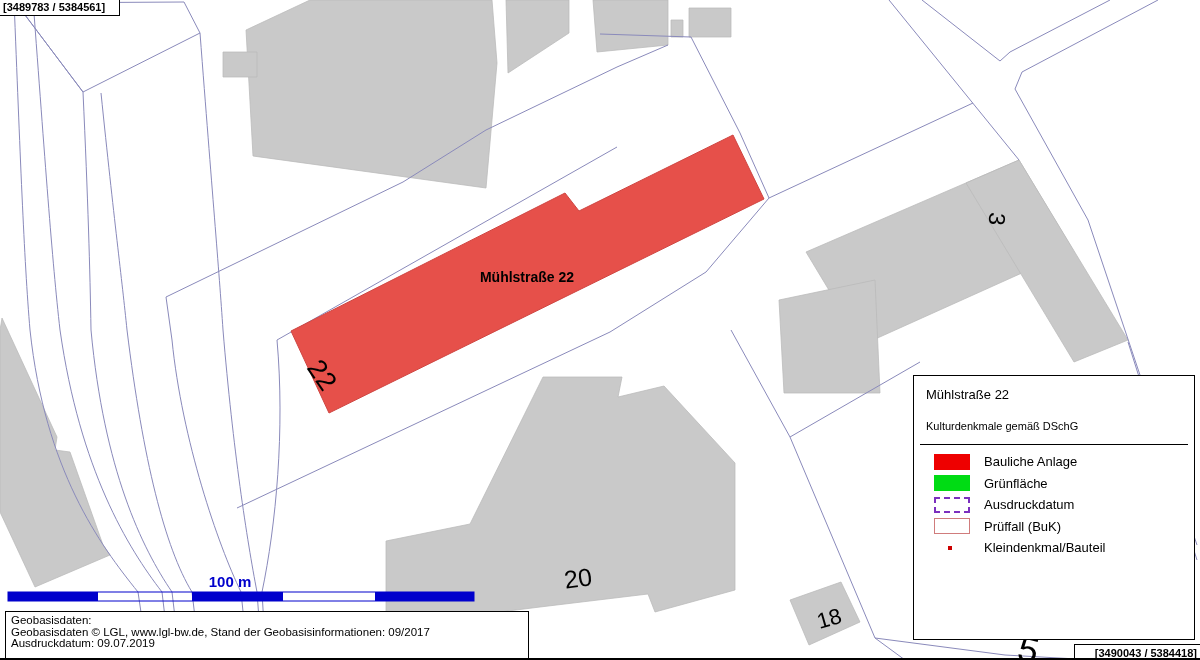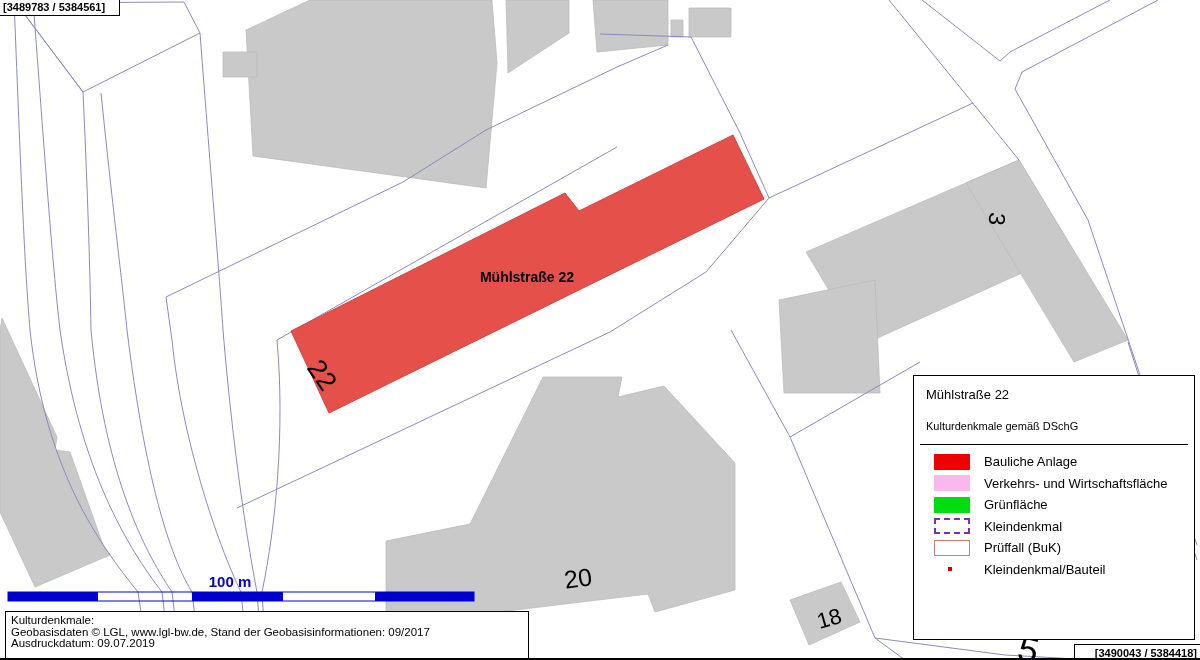--- a/index.html
+++ b/index.html
@@ -105,43 +105,39 @@
 
   <div id="legend">
     <div class="lg-title">Mühlstraße 22</div>
     <div class="lg-sub">Kulturdenkmale gemäß DSchG</div>
     <div class="lg-hr"></div>
     <div class="lg-row">
       <div class="lg-sw sw-red"></div>
       <div class="lg-label">Bauliche Anlage</div>
     </div>
     <div class="lg-row">
-      <div class="lg-sw sw-pink"></div>
-      <div class="lg-label">Verkehrs- und Wirtschaftsfläche</div>
-    </div>
-    <div class="lg-row">
       <div class="lg-sw sw-green"></div>
       <div class="lg-label">Grünfläche</div>
     </div>
     <div class="lg-row">
       <div class="lg-sw sw-dashed-purple"></div>
-      <div class="lg-label">Kleindenkmal</div>
+      <div class="lg-label">Ausdruckdatum</div>
     </div>
     <div class="lg-row">
       <div class="lg-sw sw-outline-salmon"></div>
       <div class="lg-label">Prüffall (BuK)</div>
     </div>
     <div class="lg-row">
       <div class="lg-sw sw-dot-red"></div>
       <div class="lg-label">Kleindenkmal/Bauteil</div>
     </div>
   </div>
 
   <div id="sourcebox">
-    <div>Kulturdenkmale:</div>
+    <div>Geobasisdaten:</div>
     <div>Geobasisdaten © LGL, www.lgl-bw.de, Stand der Geobasisinformationen: 09/2017</div>
     <div>Ausdruckdatum: 09.07.2019</div>
   </div>
 
   <div id="coord-tl" class="coord-box">[3489783 / 5384561]</div>
   <div id="coord-br" class="coord-box">[3490043 / 5384418]</div>
 
   <div class="frame-bottom"></div>
 </div>
 

